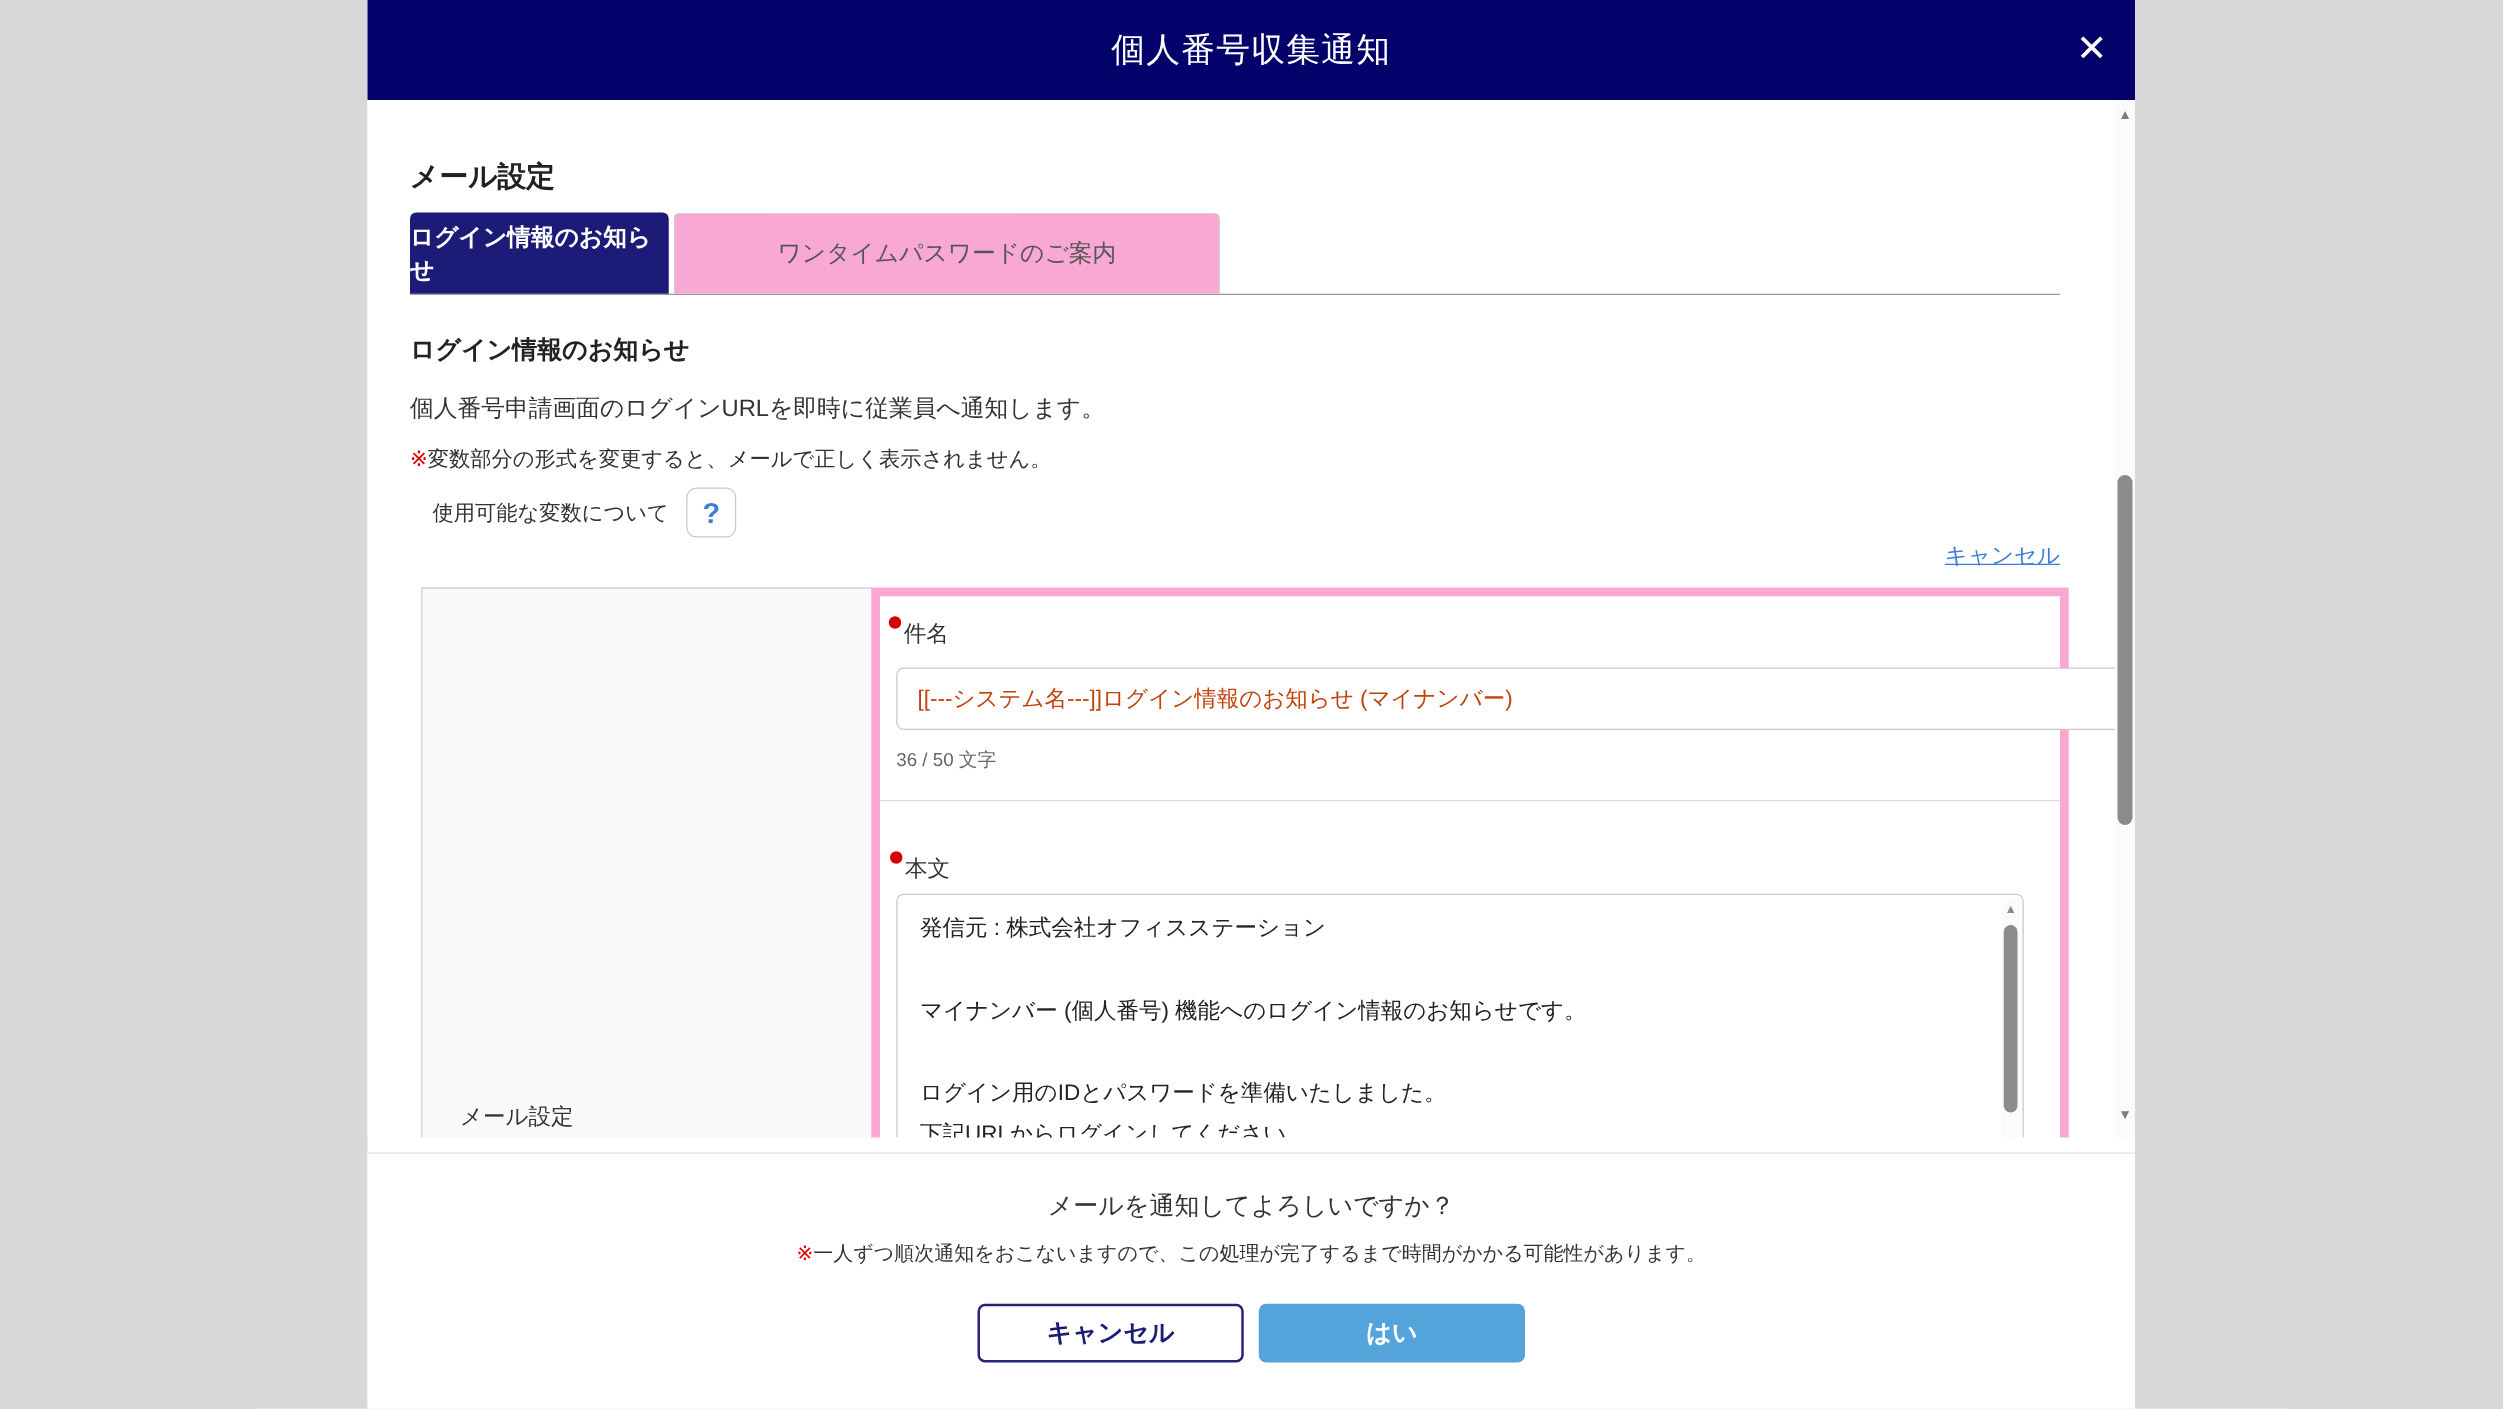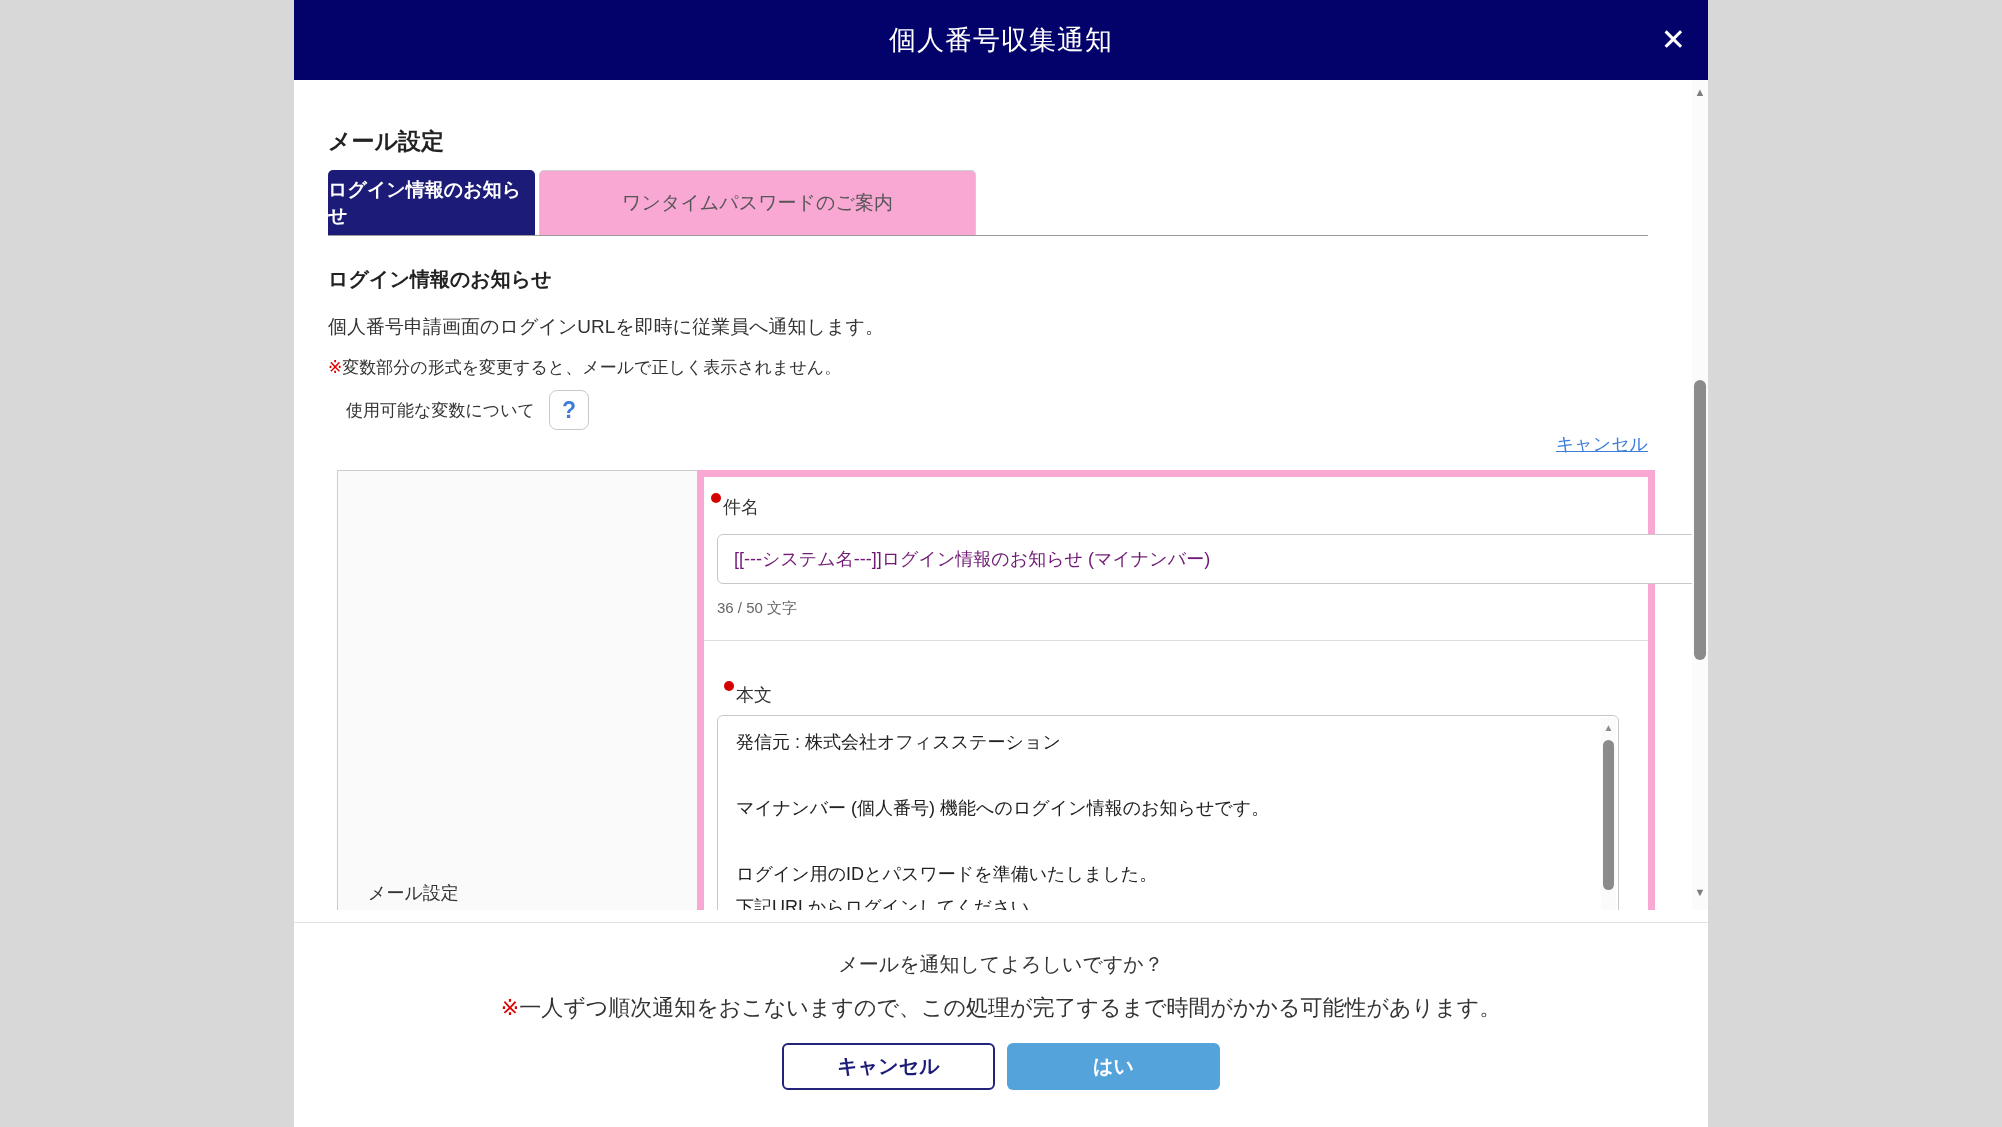--- a/index.html
+++ b/index.html
@@ -33,40 +33,40 @@
   .preview-link { position:absolute; right:60px; top:352px; font-size:18px; color:#3c7dd9; text-decoration:underline; cursor:pointer; }
 
   
   .left-cell { position:absolute; left:43px; top:390px; width:361px; height:600px; background:#fafafa; border:1px solid #cccccc; }
   .left-cell-label { position:absolute; left:30px; top:410px; font-size:18px; color:#333; }
 
   .red-box { position:absolute; left:403px; top:390px; width:958px; height:600px; border:7px solid #f9a8d4; background:#ffffff; }
   .field-label-row { display:flex; align-items:flex-start; margin:18px 0 0 13px; }
   .req-dot { width:10px; height:10px; border-radius:50%; background:#d40000; margin:-2px 2px 0 -6px; flex:none; }
   .field-label { font-size:18px; color:#333; }
-  .subject-input { position:absolute; left:13px; top:57px; width:1002px; height:50px; border:1px solid #c8c8c8; border-radius:6px; font-size:18px; color:#701a75; padding:0 16px; font-family:inherit; background:#fff; }
+  .subject-input { position:absolute; left:13px; top:57px; width:1002px; height:50px; border:1px solid #c8c8c8; border-radius:6px; font-size:18px; color:#c2410c; padding:0 16px; font-family:inherit; background:#fff; }
   .counter { position:absolute; left:13px; top:122px; font-size:15px; color:#666; }
   .divider { position:absolute; left:0; top:163px; width:100%; border-top:1px solid #dddddd; }
-  .body-label-row { position:absolute; left:13px; top:188px; }
+  .body-label-row { position:absolute; left:1px; top:188px; }
   .body-wrap { position:absolute; left:13px; top:238px; width:902px; height:300px; border:1px solid #c8c8c8; border-radius:6px; overflow:hidden; background:#fff; }
   .body-text { position:absolute; left:0; top:0; width:884px; height:100%; border:none; resize:none; outline:none; font-family:inherit; font-size:18px; line-height:33px; color:#222; padding:10px 18px; overflow:hidden; background:transparent; }
   .ta-scrollbar { position:absolute; right:2px; top:2px; width:15px; height:296px; background:#fbfbfb; }
   .ta-arrow-up { position:absolute; top:4px; left:0; width:100%; text-align:center; color:#8b8b8b; font-size:10px; cursor:pointer; }
   .ta-thumb { position:absolute; left:2px; top:22px; width:11px; height:150px; background:#8b8b8b; border-radius:6px; cursor:pointer; }
 
   
   .scrollbar { position:absolute; right:0; top:80px; width:16px; height:830px; background:#fbfbfb; }
   .sb-arrow-up { position:absolute; top:6px; left:0; width:100%; text-align:center; color:#7d7d7d; font-size:11px; cursor:pointer; }
   .sb-arrow-down { position:absolute; bottom:12px; left:0; width:100%; text-align:center; color:#7d7d7d; font-size:11px; cursor:pointer; }
   .sb-thumb { position:absolute; left:2px; top:300px; width:12px; height:280px; background:#8b8b8b; border-radius:7px; cursor:pointer; }
 
   
   .footer { position:absolute; left:0; top:910px; width:100%; height:212px; background:#ffffff; border-top:1px solid #e2e2e2;margin-top:12px; }
   .confirm-q { position:absolute; top:28px; width:100%; text-align:center; font-size:20px; color:#333; }
-  .confirm-note { position:absolute; top:70px; width:100%; text-align:center; font-size:22px; color:#333; }
+  .confirm-note { position:absolute; top:70px; width:100%; text-align:center; font-size:16px; color:#333; }
   .btn-row { position:absolute; top:120px; width:100%; display:flex; justify-content:center; gap:12px; }
   .btn { width:213px; height:47px; border-radius:6px; font-size:20px; font-weight:bold; cursor:pointer; font-family:inherit; display:flex; align-items:center; justify-content:center; }
   .btn-cancel { background:#ffffff; border:2px solid #23237a; color:#1c1c78; }
   .btn-yes { background:#55a3db; border:none; color:#ffffff; }
 </style>
 </head>
 <body>
 
 <div class="dialog">
 

